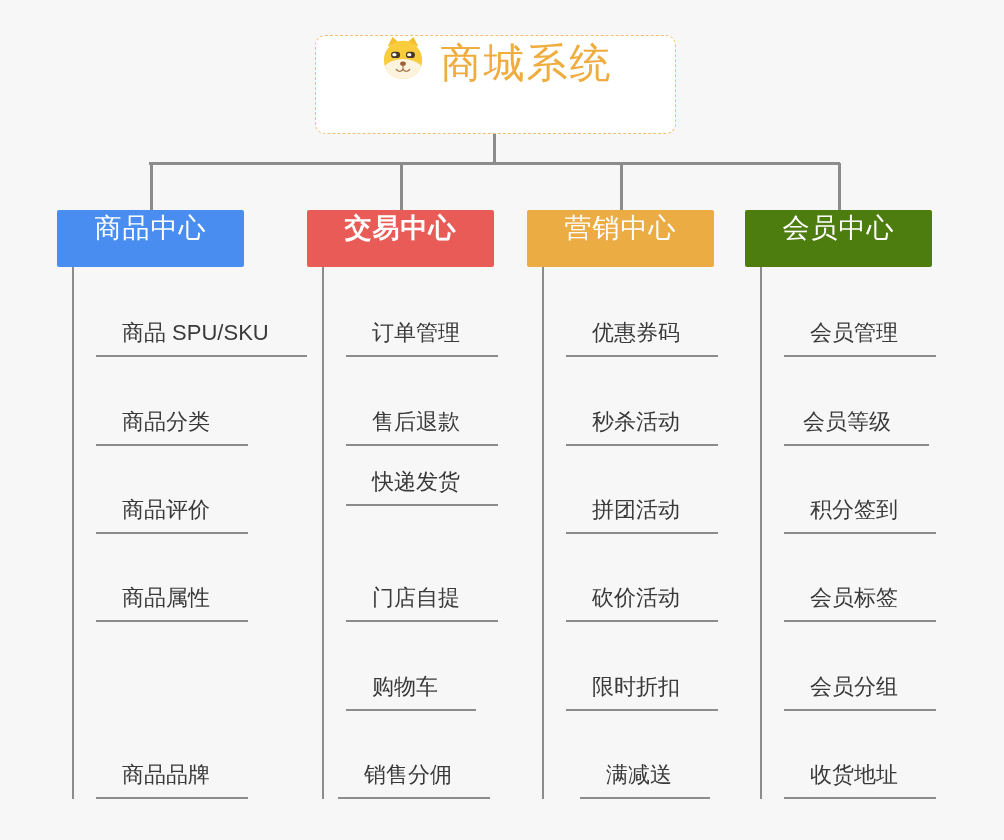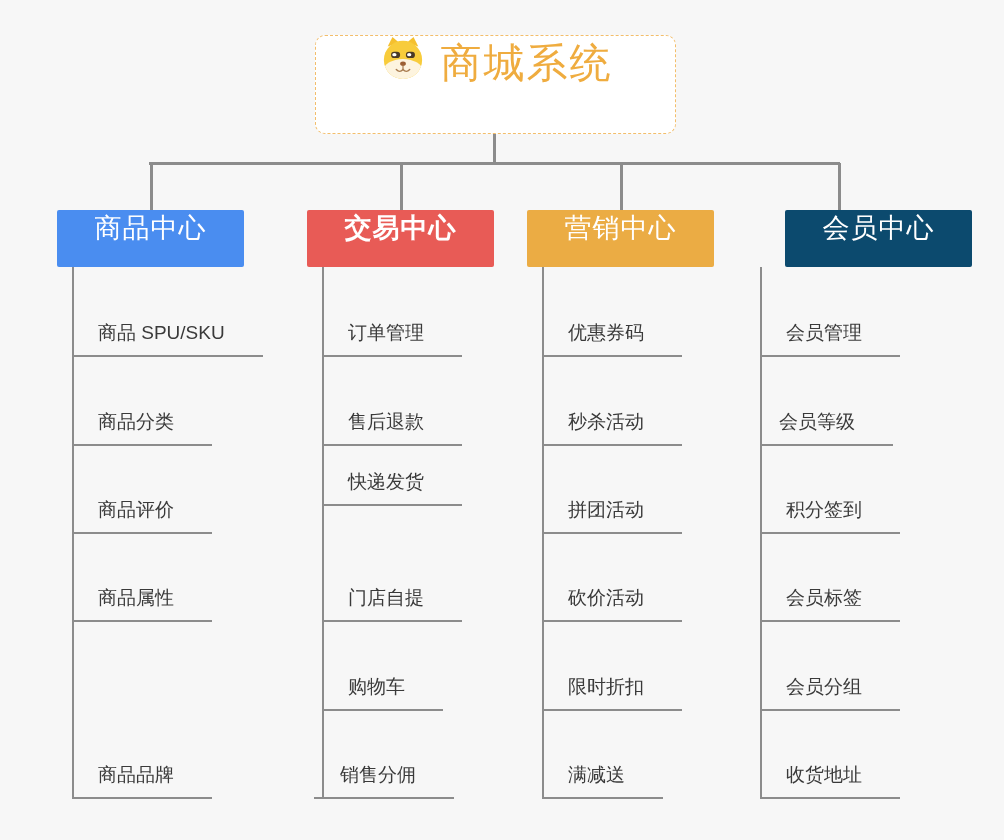--- a/index.html
+++ b/index.html
@@ -29,21 +29,21 @@
     color:#FFFFFF;font-size:27px;letter-spacing:1px;cursor:default;
   }
 
   
   .trunk{position:absolute;top:267px;width:2px;height:532px;background:#8C8C8C;}
 
   
   .leaf{
     position:absolute;white-space:nowrap;
     padding:0 38px 8px 26px;border-bottom:2px solid #8C8C8C;
-    font-size:19px;line-height:28px;color:#3A3A3A;cursor:default;
+    font-size:22px;line-height:28px;color:#3A3A3A;cursor:default;margin-left:24px;
   }
 
   .dog-icon{display:block;}
 </style>
 </head>
 <body style="background: rgb(247, 247, 247);">
 
 <div id="mindmap">
 
   <div class="root-node" style="border-color: rgb(243, 190, 107); background: rgb(255, 255, 255);">
@@ -155,26 +155,26 @@
   </div>
 
   <div class="leaf" style="left: 542px; top: 584px;">
     <span>砍价活动</span>
   </div>
 
   <div class="leaf" style="left: 542px; top: 673px;">
     <span>限时折扣</span>
   </div>
 
-  <div class="leaf" style="left: 542px; top: 761px;">
+  <div class="leaf" style="left: 556px; top: 761px;">
     <span>满减送</span>
   </div>
 
   <div class="cline drop" style="left: 837.5px; top: 163px; width: 3px; height: 47px; background: rgb(140, 140, 140);"></div>
-  <div class="branch-header" style="left: 745px; background: #0c4a6e; margin-left: 40px;">
+  <div class="branch-header" style="left: 745px; background: #4d7c0f;">
     <span>会员中心</span>
   </div>
   <div class="trunk" style="left: 760px; background: rgb(140, 140, 140);"></div>
 
   <div class="leaf" style="left: 760px; top: 319px;">
     <span>会员管理</span>
   </div>
 
   <div class="leaf" style="left: 760px; top: 408px; padding-left: 19px;">
     <span>会员等级</span>

